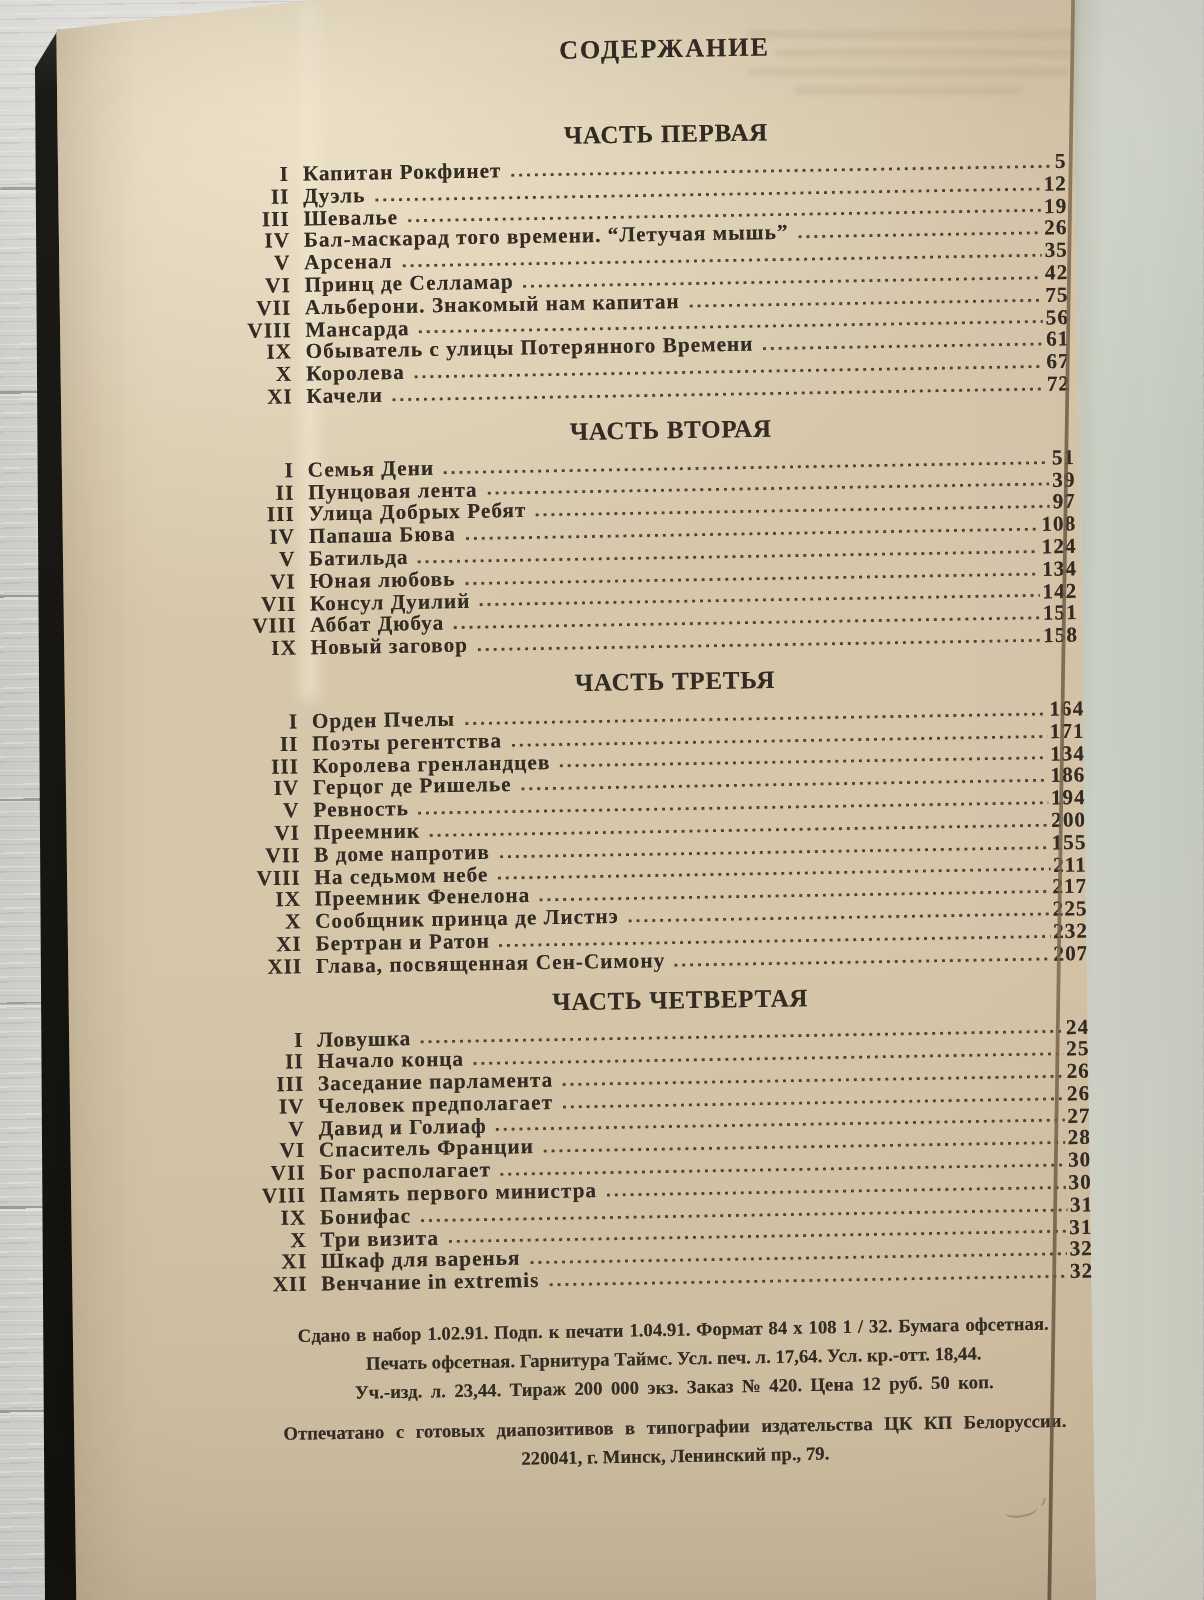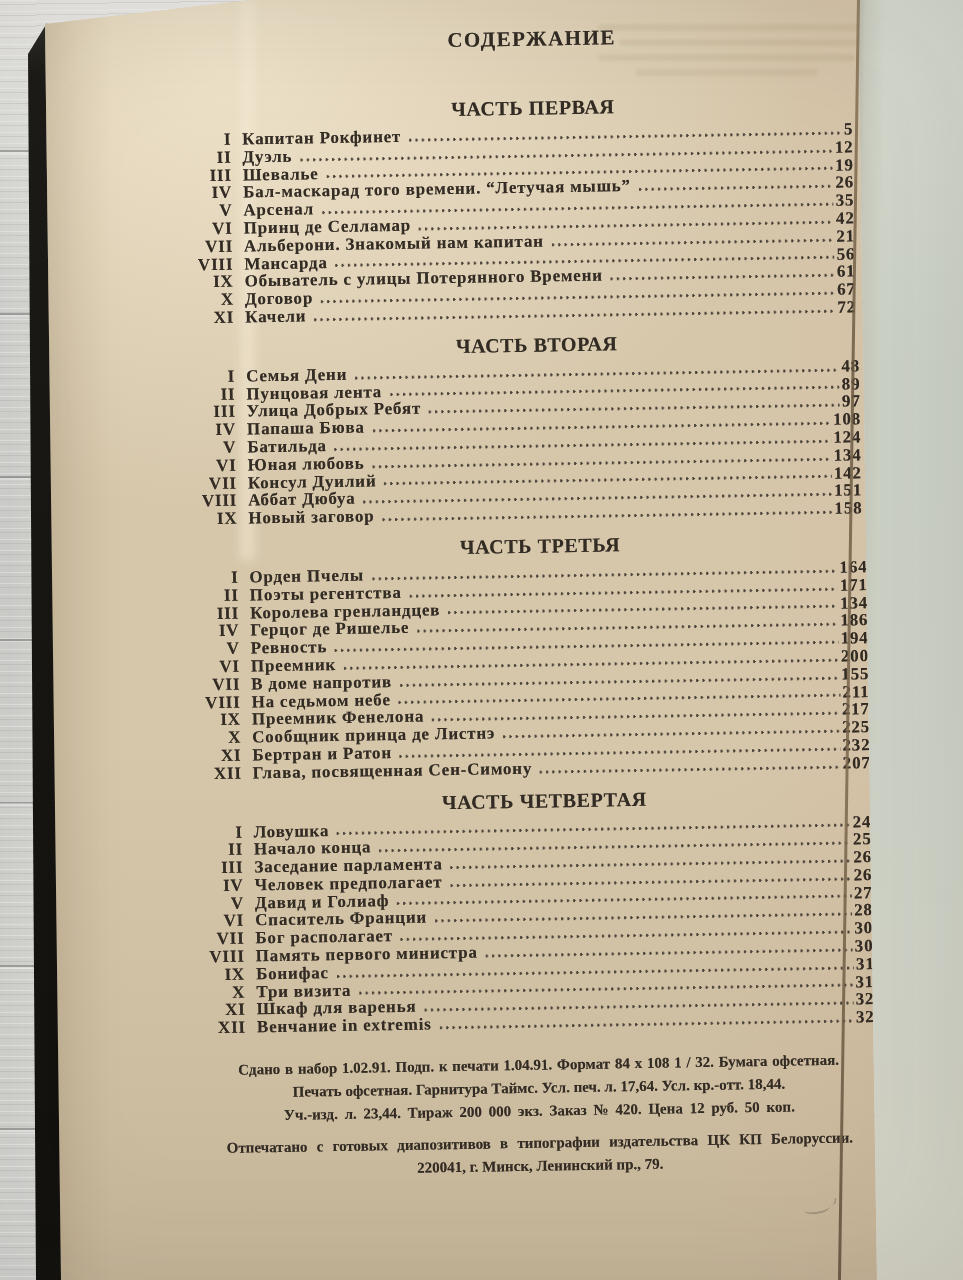--- a/index.html
+++ b/index.html
@@ -163,60 +163,60 @@
             <div class="row">
               <span class="num">VI</span>
               <span class="ttl">Принц де Селламар</span>
               <span class="dots"></span>
               <span class="pg">42</span>
             </div>
             <div class="row">
               <span class="num">VII</span>
               <span class="ttl">Альберони. Знакомый нам капитан</span>
               <span class="dots"></span>
-              <span class="pg">21</span>
+              <span class="pg">75</span>
             </div>
             <div class="row">
               <span class="num">VIII</span>
               <span class="ttl">Мансарда</span>
               <span class="dots"></span>
               <span class="pg">56</span>
             </div>
             <div class="row">
               <span class="num">IX</span>
               <span class="ttl">Обыватель с улицы Потерянного Времени</span>
               <span class="dots"></span>
               <span class="pg">61</span>
             </div>
             <div class="row">
               <span class="num">X</span>
-              <span class="ttl">Договор</span>
+              <span class="ttl">Королева</span>
               <span class="dots"></span>
               <span class="pg">67</span>
             </div>
             <div class="row">
               <span class="num">XI</span>
               <span class="ttl">Качели</span>
               <span class="dots"></span>
               <span class="pg">72</span>
             </div>
           </div>
           <div class="part-heading">ЧАСТЬ ВТОРАЯ</div>
           <div class="toc-rows s1">
             <div class="row">
               <span class="num">I</span>
               <span class="ttl">Семья Дени</span>
               <span class="dots"></span>
-              <span class="pg">48</span>
+              <span class="pg">51</span>
             </div>
             <div class="row">
               <span class="num">II</span>
               <span class="ttl">Пунцовая лента</span>
               <span class="dots"></span>
-              <span class="pg">89</span>
+              <span class="pg">39</span>
             </div>
             <div class="row">
               <span class="num">III</span>
               <span class="ttl">Улица Добрых Ребят</span>
               <span class="dots"></span>
               <span class="pg">97</span>
             </div>
             <div class="row">
               <span class="num">IV</span>
               <span class="ttl">Папаша Бюва</span>

